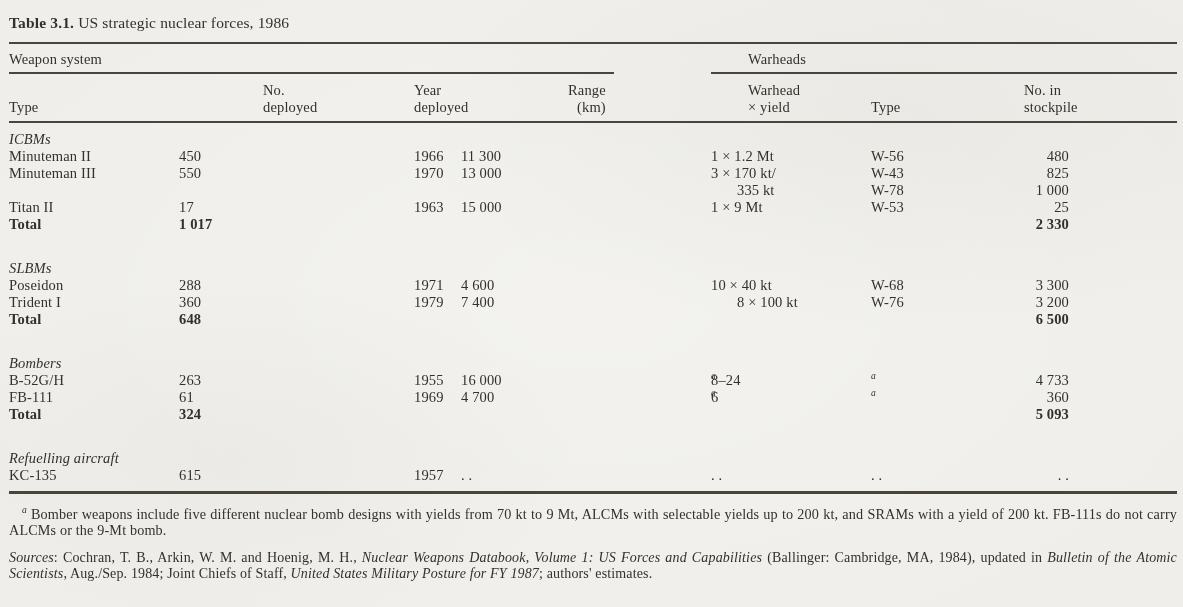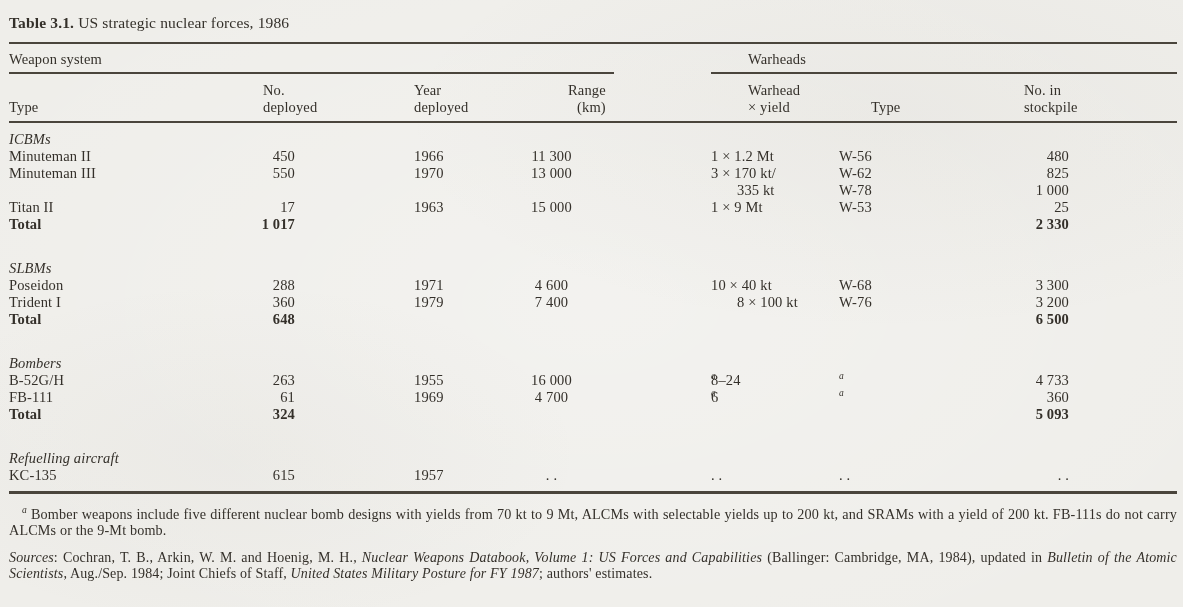--- a/index.html
+++ b/index.html
@@ -34,25 +34,25 @@
   .hc2{left:254px;}
   .hc3{left:405px;}
   .hc4{left:559px;text-align:right;}
   .hc5{left:739px;}
   .hc6{left:862px;}
   .hc7{left:1015px;}
   .tbody{padding-top:8px;padding-bottom:7px;font-size:14.5px;}
   .r{position:relative;height:17px;line-height:17px;}
   .r span{position:absolute;top:0;white-space:nowrap;}
   .c1{left:0;}
-  .c2{left:170px;width:116px;text-align:right;}
+  .c2{left:170px;width:116px;text-align:left;}
   .c3{left:405px;}
-  .c4{left:480px;width:125px;text-align:center;}
+  .c4{left:452px;width:125px;text-align:left;}
   .c5{left:702px;}
-  .c6{left:830px;}
+  .c6{left:862px;}
   .c7{left:935px;width:125px;text-align:right;}
   .c7.dots{padding-right:88px;}
   .section .c1{font-style:italic;}
   .total{font-weight:bold;}
   .indent{padding-left:26px;}
   .sp{height:27px;}
   sup{font-size:9.5px;font-style:italic;line-height:0;}
   .fnote{margin-top:12px;font-size:14.2px;line-height:16.5px;text-align:justify;text-indent:13px;}
   .sources{margin-top:11px;font-size:14px;line-height:16.5px;text-align:justify;}
   .it{font-style:italic;}
@@ -110,21 +110,21 @@
       <span class="c6">W-56</span>
       <span class="c7">480</span>
     </div>
 
     <div class="r">
       <span class="c1">Minuteman III</span>
       <span class="c2">550</span>
       <span class="c3">1970</span>
       <span class="c4">13 000</span>
       <span class="c5">3 × 170 kt/</span>
-      <span class="c6">W-62</span>
+      <span class="c6">W-43</span>
       <span class="c7">825</span>
     </div>
 
     <div class="r">
       <span class="c5 indent">335 kt</span>
       <span class="c6">W-78</span>
       <span class="c7">1 000</span>
     </div>
 
     <div class="r">

